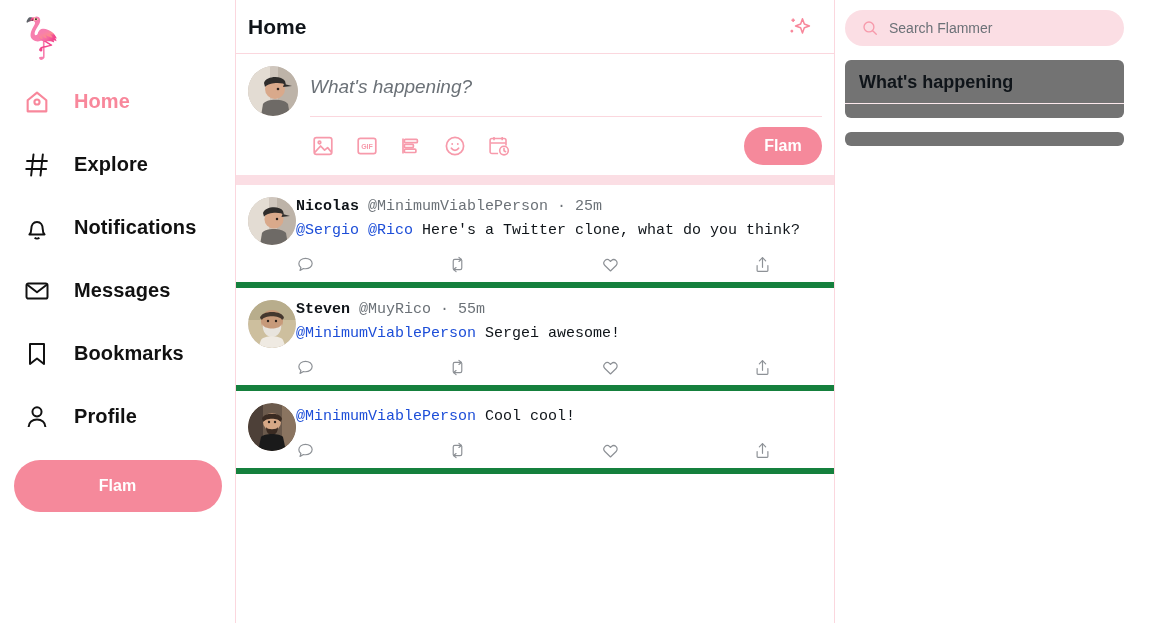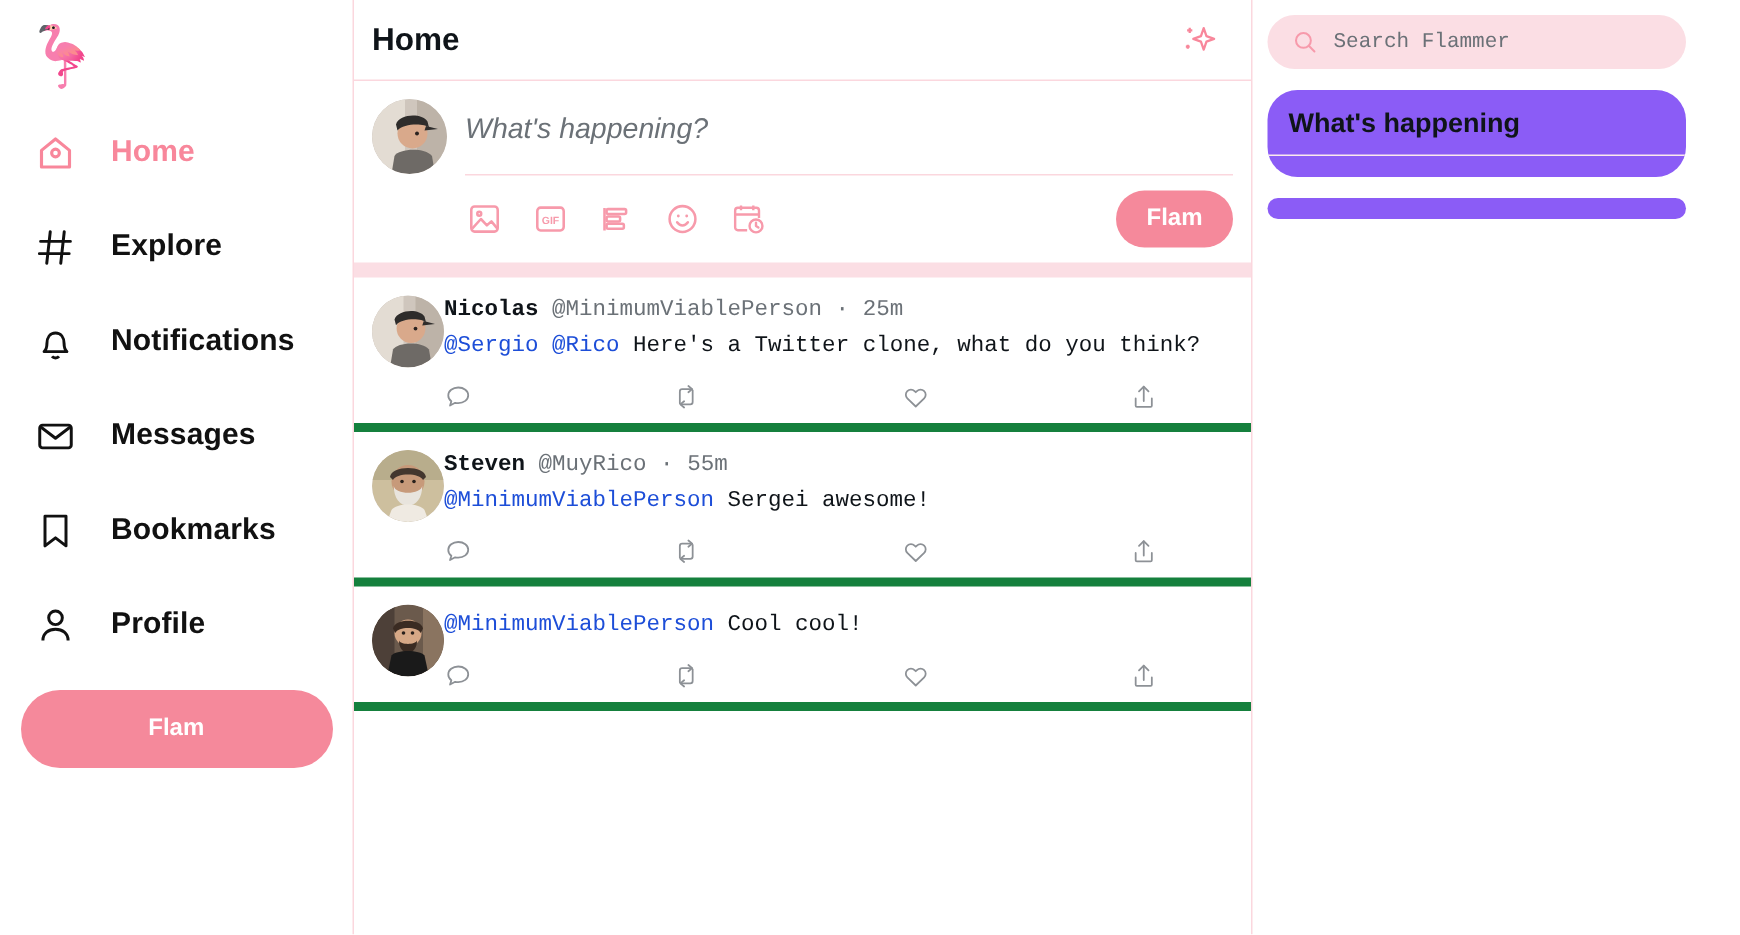--- a/index.html
+++ b/index.html
@@ -294,30 +294,30 @@
     background: #fbdee4;
     padding: 0 16px;
     margin-bottom: 14px;
   }
   .search-icon { color: #f79aab; display: flex; flex: 0 0 auto; }
   .search-input {
     flex: 1 1 auto;
     border: none;
     outline: none;
     background: transparent;
-    font-family: Liberation Mono, monospace;
+    font-family: Liberation Sans, sans-serif;
     font-size: 14px;
     color: #0369a1;
     min-width: 0;
   }
   .search-input::placeholder { color: #6b7177; }
 
   .widget {
-    background: #8b5cf6;
-    border-radius: 20px;
+    background: #737373;
+    border-radius: 6px;
     margin-bottom: 14px;
     overflow: hidden;
   }
   .widget-title {
     font-size: 18px;
     font-weight: bold;
     color: #0f1419;
     padding: 12px 14px 10px 14px;
     border-bottom: 1px solid #fce9ed;
   }

